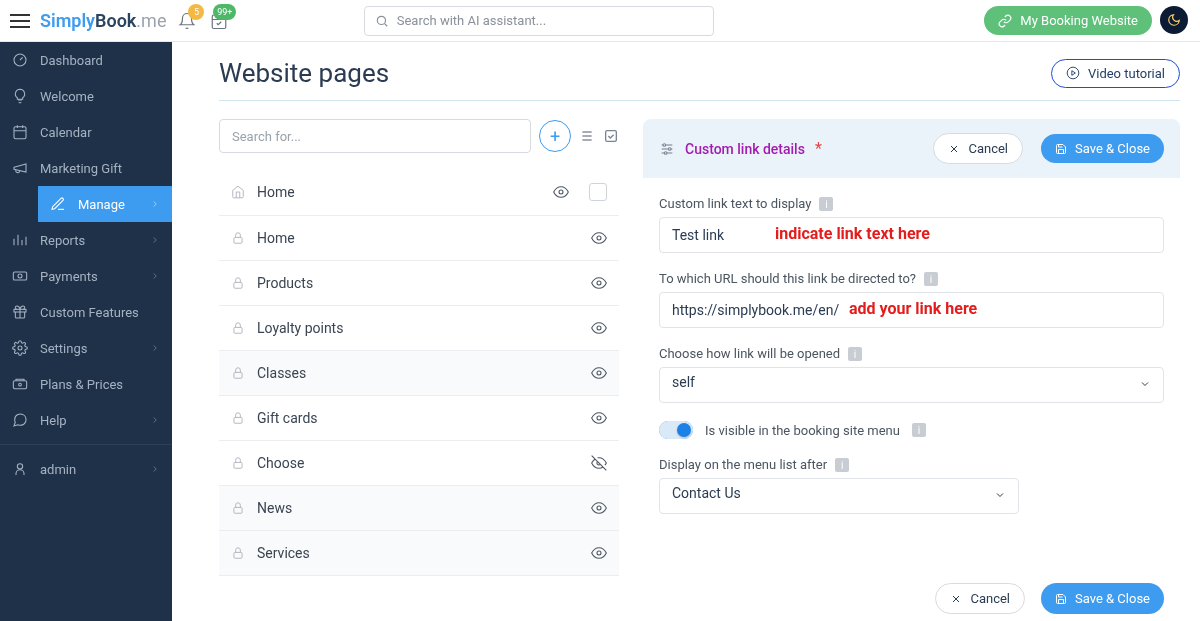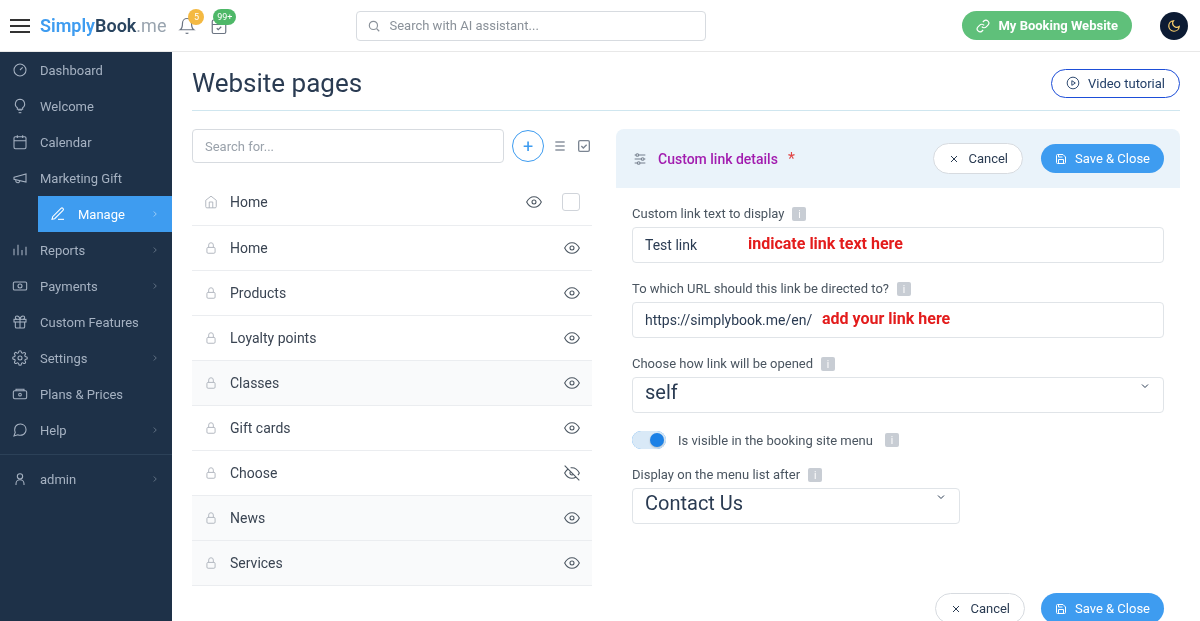--- a/index.html
+++ b/index.html
@@ -1,33 +1,33 @@
 <!DOCTYPE html>
 <html><head>
   <meta charset="utf-8">
   <style>
     * { margin:0; padding:0; box-sizing:border-box; font-family:-apple-system,BlinkMacSystemFont,"Segoe UI",Roboto,sans-serif; }
     body { background:#fff; width:1200px; height:621px; overflow:hidden; }
-    .topbar { height:52px; display:flex; align-items:center; padding:0 12px 0 10px; border-bottom:1px solid #e8e8e8; background:#fff; position:relative; z-index:5; }
+    .topbar { height:42px; display:flex; align-items:center; padding:0 12px 0 10px; border-bottom:1px solid #e8e8e8; background:#fff; position:relative; z-index:5; }
     .hamburger { width:20px; height:14px; display:flex; flex-direction:column; justify-content:space-between; cursor:pointer; margin-right:10px; }
     .hamburger span { display:block; height:2px; background:#333; }
     .logo { font-size:18px; font-weight:600; }
     .logo .s { color:#3e9cf0; }
     .logo .b { color:#2a4560; }
     .logo .me { color:#99a4af; font-weight:400; }
     .top-icons { display:flex; align-items:center; margin-left:12px; gap:14px; }
     .icon-btn { position:relative; cursor:pointer; color:#6b7482; }
     .badge { position:absolute; top:-8px; right:-8px; min-width:16px; height:16px; border-radius:8px; font-size:9px; line-height:16px; text-align:center; color:#fff; padding:0 4px; }
     .badge.orange { background:#f4b942; }
     .badge.green { background:#4eb868; }
     .searchbar { margin-left:auto; margin-right:auto; width:350px; height:30px; border:1px solid #d7dbe0; border-radius:4px; display:flex; align-items:center; padding:0 10px; color:#8a9199; font-size:13px; gap:8px; }
-    .top-right { display:flex; align-items:flex-end; gap:28px; margin-left:auto;font-weight:bold; }
+    .top-right { display:flex; align-items:flex-start; gap:8px; margin-left:auto; }
     .booking-btn { background:#5fc07a; color:#fff; font-size:13px; padding:7px 14px; border-radius:16px; display:flex; align-items:center; gap:8px; cursor:pointer; }
     .moon-btn { width:28px; height:28px; border-radius:50%; background:#0c1b33; display:flex; align-items:center; justify-content:center; cursor:pointer; color:#ffd36b; }
-    .layout { display:flex; height:579px; }
+    .layout { display:flex; height:579px;gap:27px; }
     .sidebar { width:172px; background:#1e3148; color:#a6b2c2; font-size:13px; display:flex; flex-direction:column; }
     .snav { display:flex; align-items:center; gap:12px; padding:10px 12px; cursor:pointer; }
     .snav.active { background:#3e9cf0; color:#fff;margin-left:38px; }
     .snav .chev { margin-left:auto; opacity:.6; }
     .snav svg { flex:0 0 16px; }
     .sdiv { height:1px; background:#2c4158; margin:6px 0; }
     .main { flex:1; background:#fff; overflow:hidden; }
     .mhead { display:flex; align-items:center; padding:16px 20px 12px 20px; }
     .mhead h1 { font-size:26px; font-weight:400; color:#2a3b52; }
     .vtut { margin-left:auto; border:1px solid #1d4ed8; border-radius:16px; padding:6px 14px; font-size:13px; color:#244068; display:flex; align-items:center; gap:8px; cursor:pointer; }
@@ -53,27 +53,27 @@
     .phead .spacer { flex:1; }
     .pbtn { display:flex; align-items:center; gap:8px; padding:7px 14px; border-radius:16px; font-size:13px; cursor:pointer; }
     .pbtn.cancel { background:#fff; border:1px solid #d7dbe0; color:#2a3b52; }
     .pbtn.save { background:#3e9cf0; color:#fff; margin-left:8px; }
     .pbody { background:#fff; padding:18px 0 18px 0; }
     .field { margin-bottom:18px; padding:0 16px; }
     .flabel { font-size:13px; color:#4a5560; margin-bottom:6px; display:flex; align-items:flex-end; gap:8px; }
     .info-ic { width:14px; height:14px; background:#c8cdd4; color:#fff; font-size:10px; border-radius:2px; display:flex; align-items:center; justify-content:center; }
     .finput-wrap { position:relative; }
     .finput { width:100%; height:36px; border:1px solid #e0e4e8; border-radius:4px; padding:0 12px; font-size:14px; color:#2a3b52; }
-    .fselect { width:100%; height:36px; border:1px solid #e0e4e8; border-radius:4px; padding:2px 12px; font-size:20px; color:#2a3b52; display:flex; align-items:flex-start; justify-content:space-between; cursor:pointer; background:#fff; }
+    .fselect { width:100%; height:36px; border:1px solid #e0e4e8; border-radius:4px; padding:12px 12px; font-size:14px; color:#2a3b52; display:flex; align-items:flex-end; justify-content:space-between; cursor:pointer; background:#fff; }
     .anno { position:absolute; color:#e31c1c; font-weight:700; font-size:16px; pointer-events:none; }
     .togrow { display:flex; align-items:center; gap:12px; padding:0 16px; margin-bottom:18px; }
     .toggle { width:34px; height:18px; border-radius:9px; background:#3e9cf0; position:relative; cursor:pointer; }
     .toggle .knob { position:absolute; width:14px; height:14px; background:#fff; border-radius:50%; top:2px; right:2px; box-shadow:0 1px 2px rgba(0,0,0,.2); background:#1c81e6; }
     .toggle .track { position:absolute; inset:0; background:#d9e9f7; border-radius:9px; }
-    .fselect.short { width:328px; }
+    .fselect.short { width:360px; }
     .footbtns { display:flex; justify-content:flex-end; padding:18px 16px 0 16px; gap:8px; margin-top:auto; }
     svg { display:block; }
   </style>
 </head>
 <body>
 
 <div class="topbar">
   <div class="hamburger">
       <span></span>
       <span></span>

